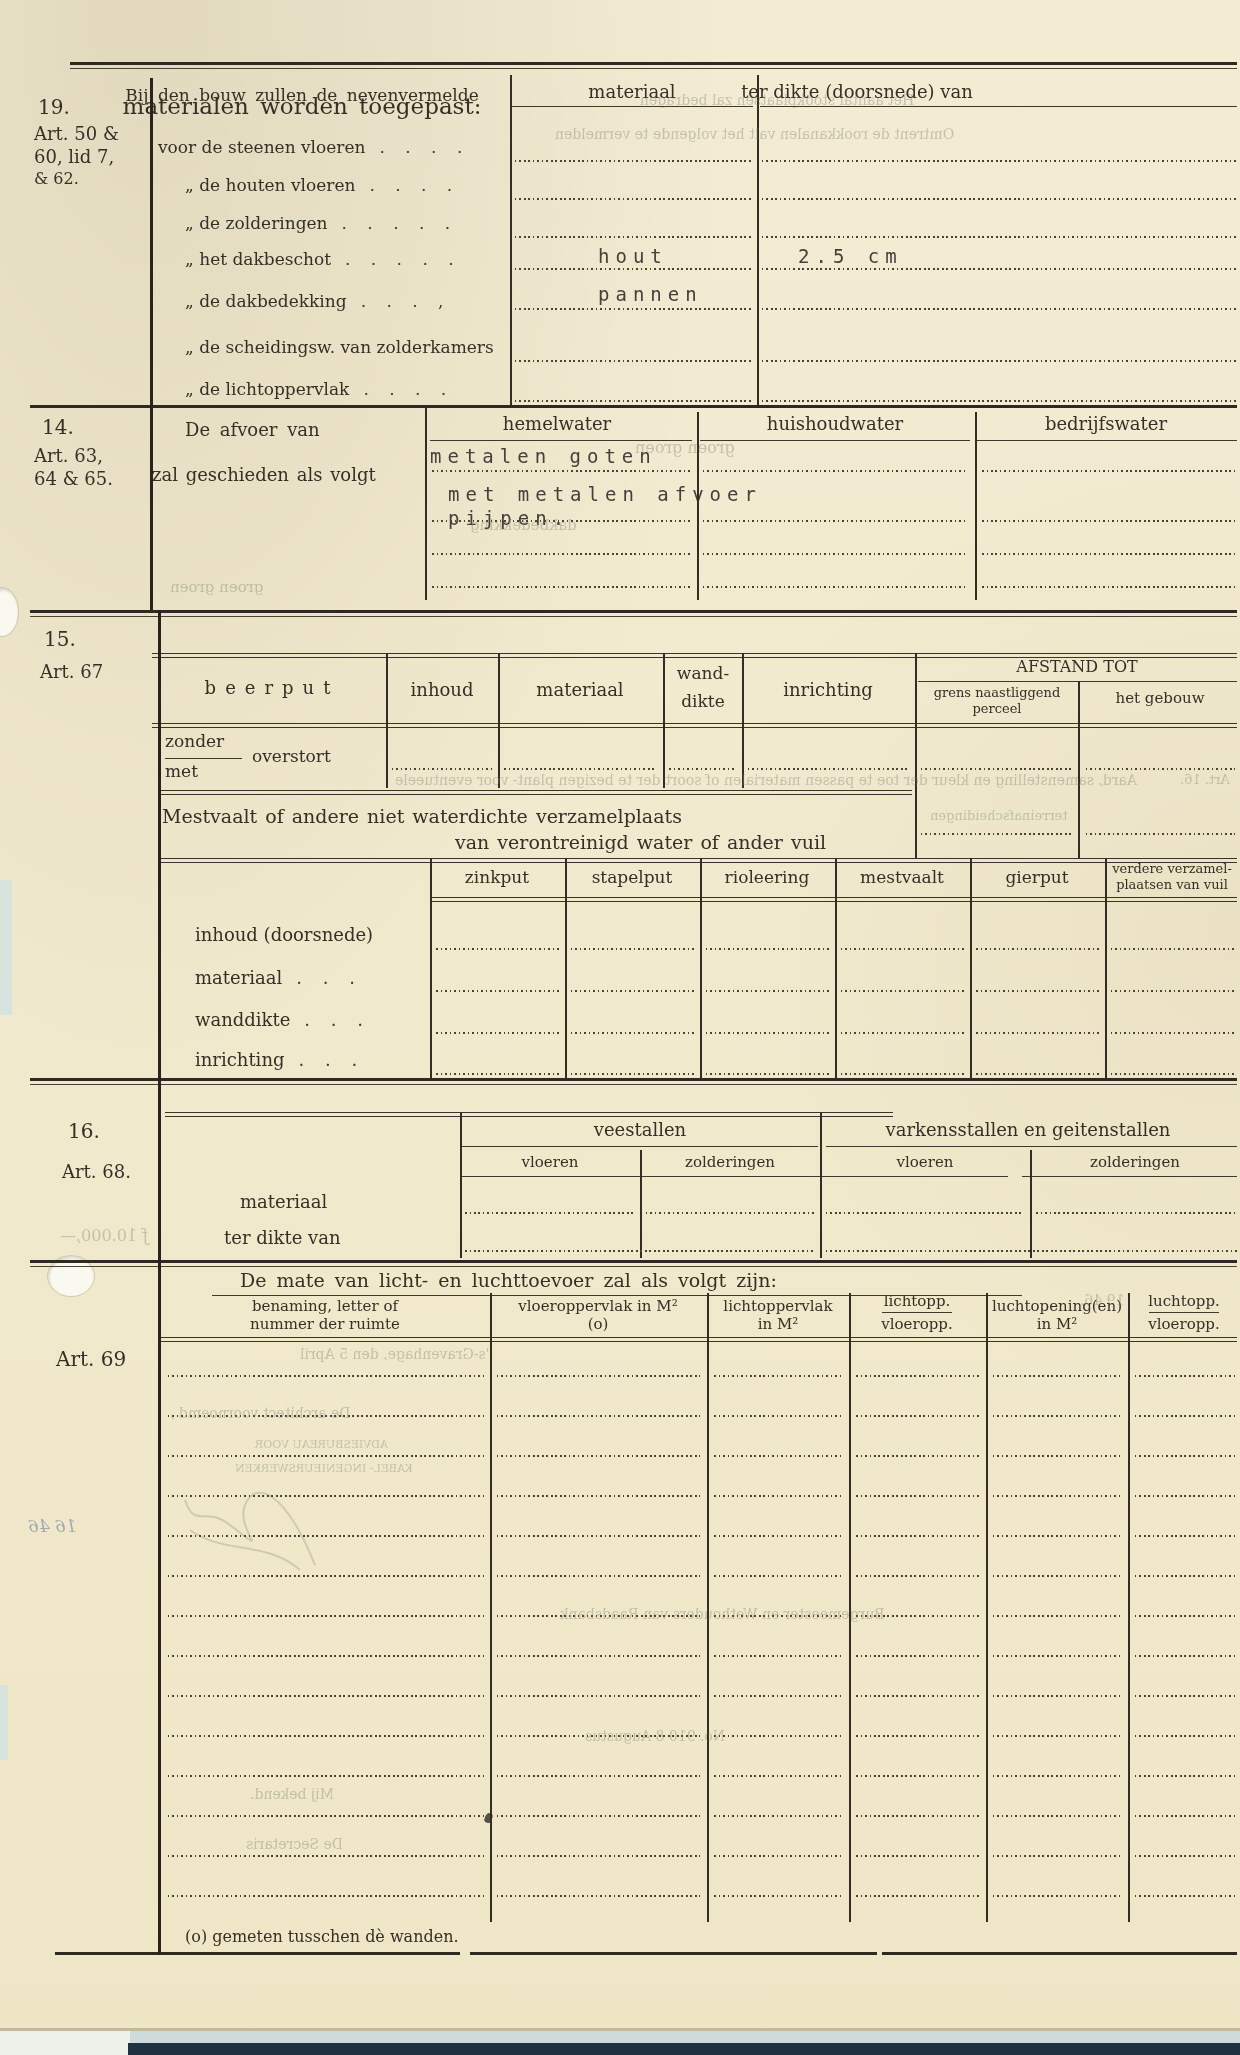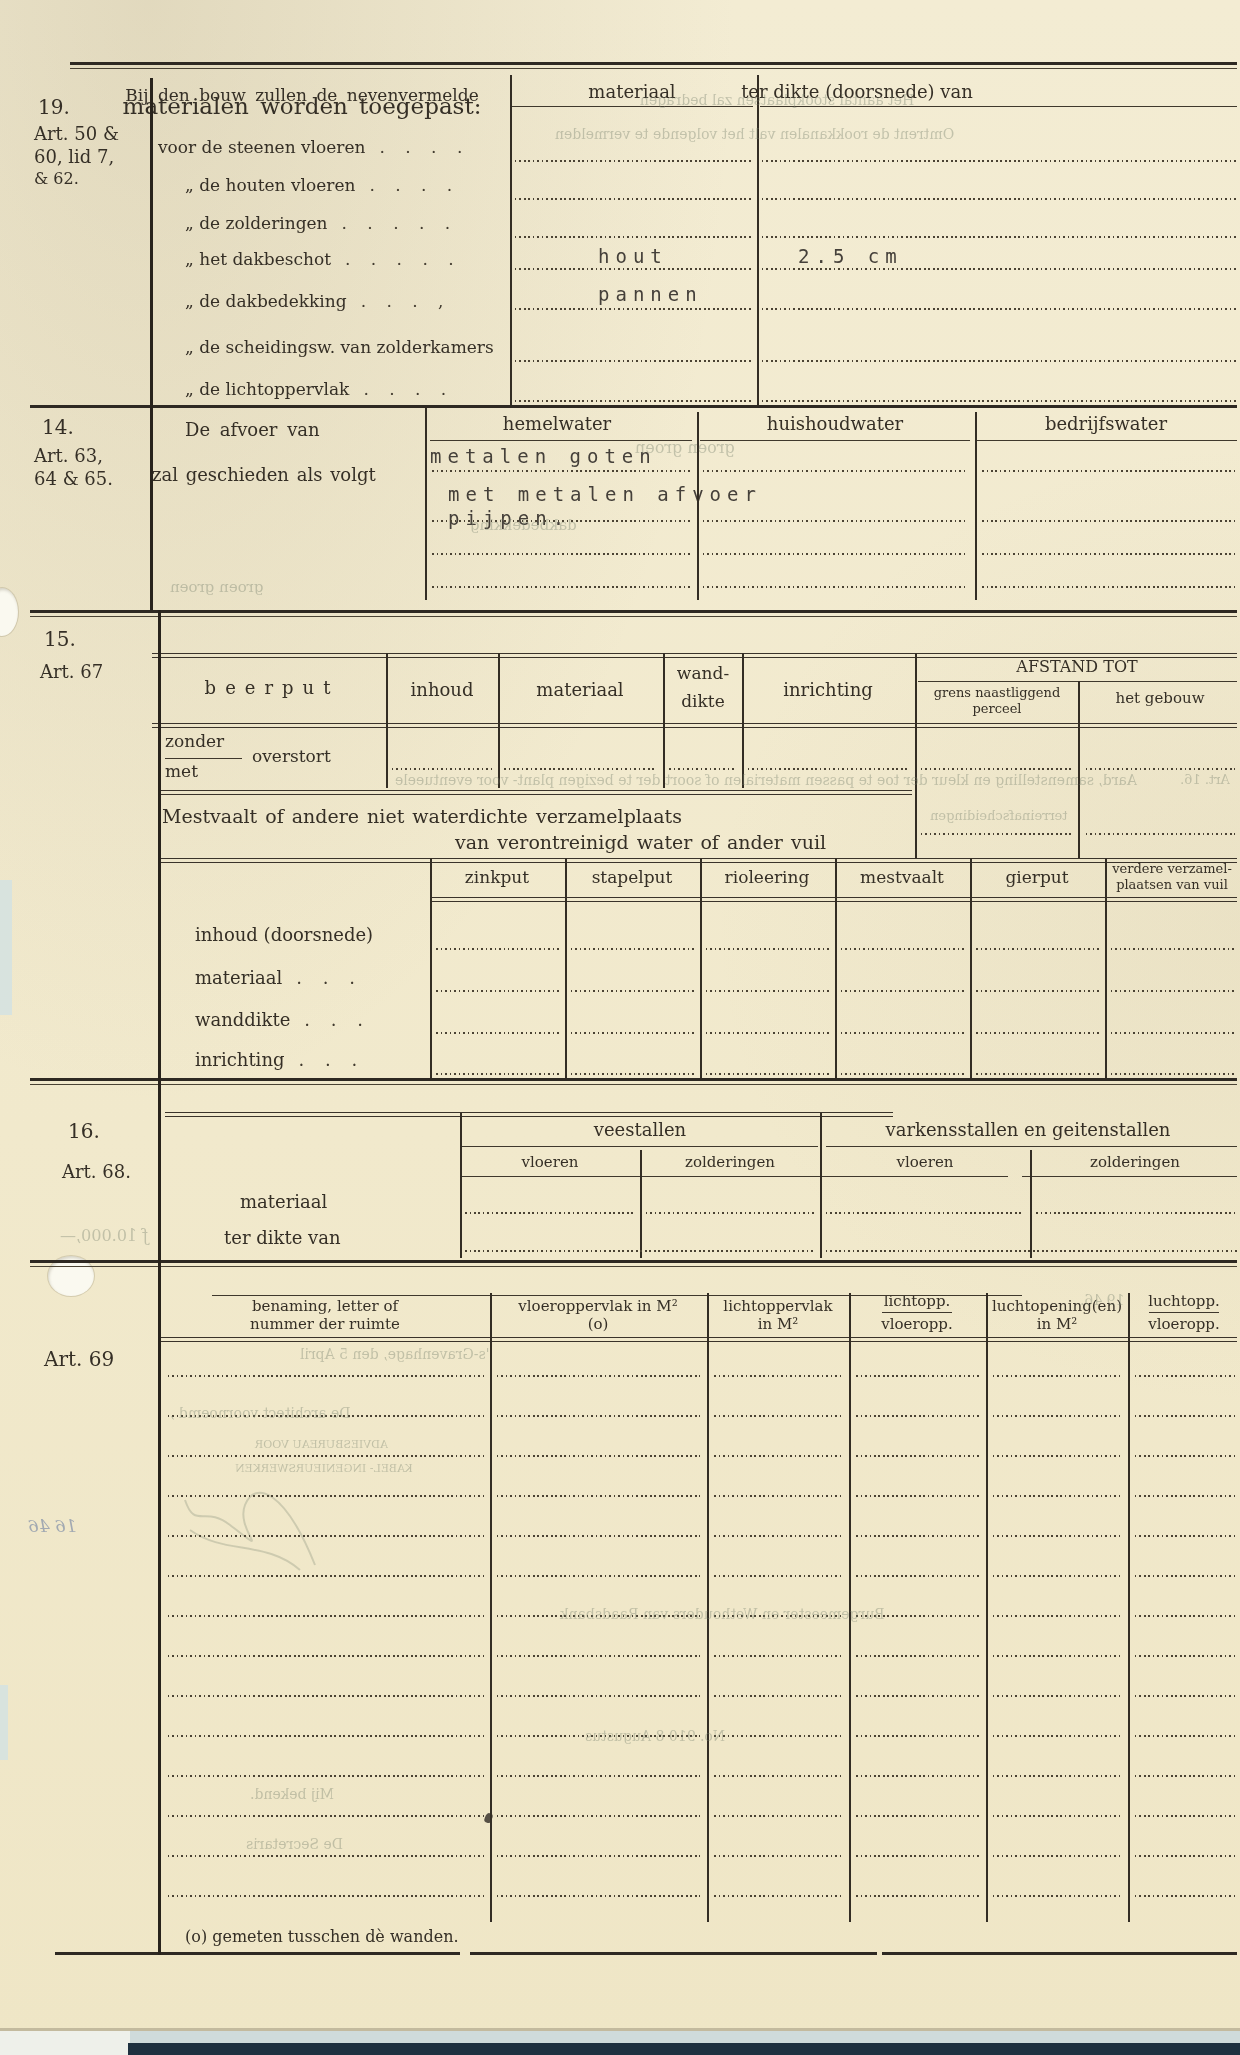--- a/index.html
+++ b/index.html
@@ -111,21 +111,22 @@
   <div class="t" style="left:62px;top:1162px;font-size:18px">Art. 68.</div>
   <div class="t c" style="left:640px;top:1120px;font-size:18px">veestallen</div>
   <div class="t c" style="left:1028px;top:1120px;font-size:18px">varkensstallen en geitenstallen</div>
   <div class="t c" style="left:550px;top:1154px;font-size:15px">vloeren</div>
   <div class="t c" style="left:730px;top:1154px;font-size:15px">zolderingen</div>
   <div class="t c" style="left:925px;top:1154px;font-size:15px">vloeren</div>
   <div class="t c" style="left:1135px;top:1154px;font-size:15px">zolderingen</div>
   <div class="t" style="left:240px;top:1192px;font-size:18px">materiaal</div>
   <div class="t" style="left:224px;top:1228px;font-size:18px">ter dikte van</div>
 
-  <div class="t" style="left:44px;top:1348px;font-size:20px">Art. 69</div>
+  <div class="t" style="left:56px;top:1348px;font-size:20px">Art. 69</div>
+  <div class="t" style="left:240px;top:1270px;font-size:19px;word-spacing:4px">De mate van licht- en luchttoevoer zal als volgt zijn:</div>
 
   <div class="t c" style="left:325px;top:1298px;font-size:15px">benaming, letter of</div>
   <div class="t c" style="left:325px;top:1316px;font-size:15px">nummer der ruimte</div>
   <div class="t c" style="left:598px;top:1298px;font-size:15px">vloeroppervlak in M²</div>
   <div class="t c" style="left:598px;top:1316px;font-size:15px">(o)</div>
   <div class="t c" style="left:778px;top:1298px;font-size:15px">lichtoppervlak</div>
   <div class="t c" style="left:778px;top:1316px;font-size:15px">in M²</div>
   <div class="t c" style="left:917px;top:1293px;font-size:15px">lichtopp.</div>
   <div class="t c" style="left:917px;top:1316px;font-size:15px">vloeropp.</div>
   <div class="t c" style="left:1057px;top:1298px;font-size:15px">luchtopening(en)</div>

